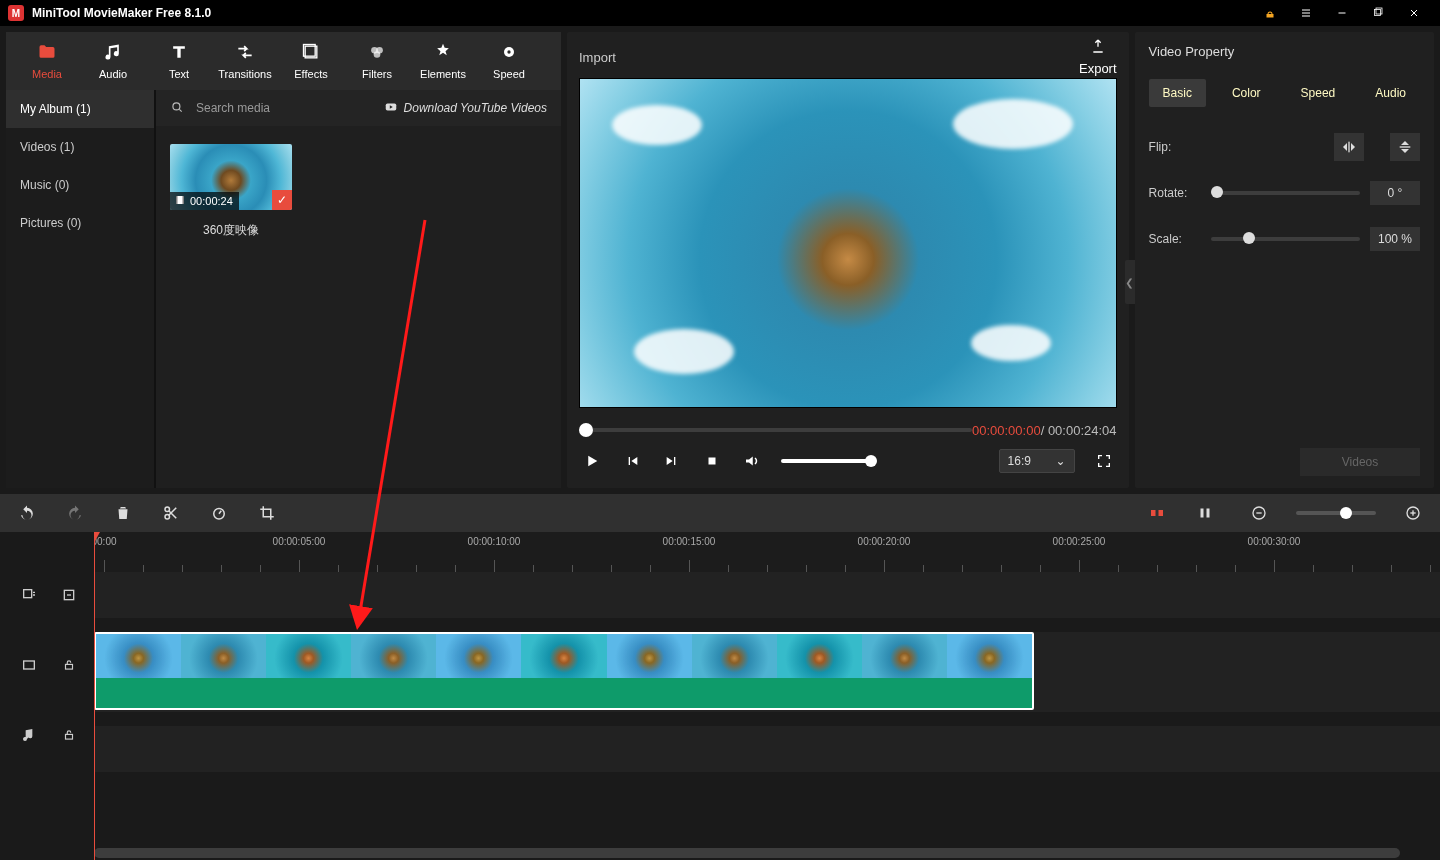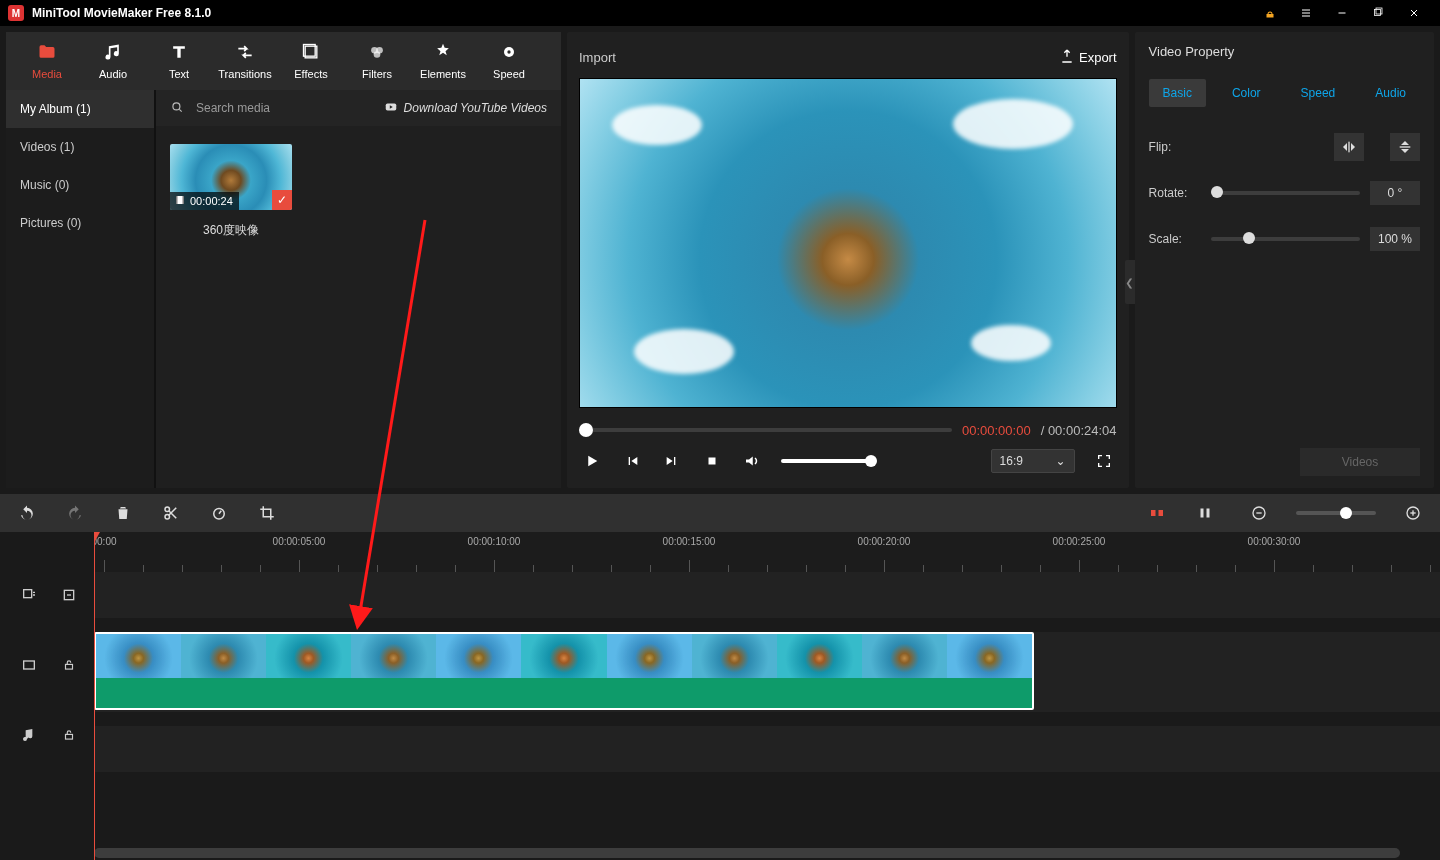--- a/index.html
+++ b/index.html
@@ -43,40 +43,40 @@
 .import-box { border: 1.5px dashed #666; display: flex; align-items: center; justify-content: center; color: #bbb; }
 .clip-thumb { background: radial-gradient(circle at 50% 55%, #b07a3a 0%, #6f4a20 14%, #3aa5c8 28%, #2a8db6 50%, #4fb7d6 70%, #7fcbe0 85%, #a7dff0 100%); }
 .clip-badge { position: absolute; left: 0; bottom: 0; height: 18px; background: rgba(0,0,0,0.7); color: #fff; display: flex; align-items: center; gap: 4px; padding: 0 6px 0 4px; font-size: 11px; }
 .clip-check { position: absolute; right: 0; bottom: 0; width: 20px; height: 20px; background: #e84c3d; color: #fff; display: flex; align-items: center; justify-content: center; font-size: 12px; }
 .media-card .cap { font-size: 12px; color: #ddd; text-align: center; }
 
 
 .player-panel { flex: 1; display: flex; flex-direction: column; padding: 12px; }
 .player-head { height: 26px; display: flex; align-items: center; color: #ccc; font-size: 13px; }
 .player-head .spacer { flex: 1; }
-.player-head .export { display: flex; align-items: center; gap: 4px; color: #fff; }
+.player-head .export { display: flex; align-items: center; gap: 4px; color: #fff; flex-direction: column; }
 .player-view { flex: 1; margin-top: 8px; background: radial-gradient(circle at 50% 55%, #c58a45 0%, #8a5f27 8%, #2d8ab0 22%, #2b93b9 46%, #4fb3d2 68%, #86cfe4 86%, #b0e2f2 100%); position: relative; border: 1px solid #000; }
 .player-view .cloud { position: absolute; background: rgba(255,255,255,0.85); border-radius: 50%; filter: blur(2px); }
-.player-seek { height: 24px; display: flex; align-items: center; gap: 10px; margin-top: 10px; }
+.player-seek { height: 24px; display: flex; align-items: center; margin-top: 10px; }
 .seek-track { flex: 1; height: 4px; background: #3d3d3d; position: relative; border-radius: 2px; }
 .seek-dot { position: absolute; left: 0; top: -5px; width: 14px; height: 14px; border-radius: 50%; background: #fff; }
 .t-cur { color: #e84c3d; font-size: 13px; }
 .t-tot { color: #bbb; font-size: 13px; }
 .player-ctrl { height: 30px; display: flex; align-items: center; gap: 18px; padding: 0 2px; margin-top: 4px; }
 .pctrl-btn { width: 22px; height: 22px; display: flex; align-items: center; justify-content: center; color: #fff; }
 .vol-track { width: 90px; height: 4px; background: #fff; border-radius: 2px; position: relative; }
 .vol-dot { position: absolute; right: -6px; top: -4px; width: 12px; height: 12px; border-radius: 50%; background: #fff; }
 .player-ctrl .spacer { flex: 1; }
-.aspect-select { width: 84px; height: 24px; background: #333; border: 1px solid #444; color: #ddd; display: flex; align-items: center; justify-content: space-between; padding: 0 8px; border-radius: 2px; }
+.aspect-select { width: 76px; height: 24px; background: #333; border: 1px solid #444; color: #ddd; display: flex; align-items: center; justify-content: space-between; padding: 0 8px; border-radius: 2px; }
 
 
 .prop-panel { flex: 0 0 262px; display: flex; flex-direction: column; padding: 12px 14px; position: relative; }
 .prop-title { font-size: 13px; color: #ddd; margin-bottom: 20px; }
 .prop-tabs { display: flex; gap: 12px; margin-bottom: 24px; }
-.prop-tab { height: 28px; padding: 0 14px; display: flex; align-items: center; border-radius: 2px; color: #0ea5e9; background: transparent; font-size: 12px; }
+.prop-tab { height: 28px; padding: 0 14px; display: flex; align-items: center; border-radius: 2px; color: #fef9c3; background: transparent; font-size: 12px; }
 .prop-tab.active { background: #3a3a3a; }
 .prop-row { display: flex; align-items: center; height: 32px; margin-bottom: 14px; gap: 10px; }
 .prop-row > label { width: 52px; color: #ccc; font-size: 12px; }
 .flip-btn { width: 30px; height: 28px; background: #333; display: flex; align-items: center; justify-content: center; color: #ddd; }
 .flip-btn + .flip-btn { margin-left: 16px; }
 .slider { flex: 1; height: 4px; background: #3d3d3d; border-radius: 2px; position: relative; }
 .slider .knob { position: absolute; top: -5px; width: 12px; height: 12px; border-radius: 50%; background: #ddd; }
 .val-box { width: 50px; height: 24px; background: #333; display: flex; align-items: center; justify-content: center; color: #ddd; font-size: 12px; }
 .reset-btn { align-self: flex-end; width: 120px; height: 28px; background: #2a2a2a; color: #666; display: flex; align-items: center; justify-content: center; margin-top: auto; }
 .collapse-tab { position: absolute; left: -10px; top: 50%; width: 10px; height: 44px; background: #2b2b2b; display: flex; align-items: center; justify-content: center; color: #888; font-size: 10px; border-radius: 2px 0 0 2px; }

